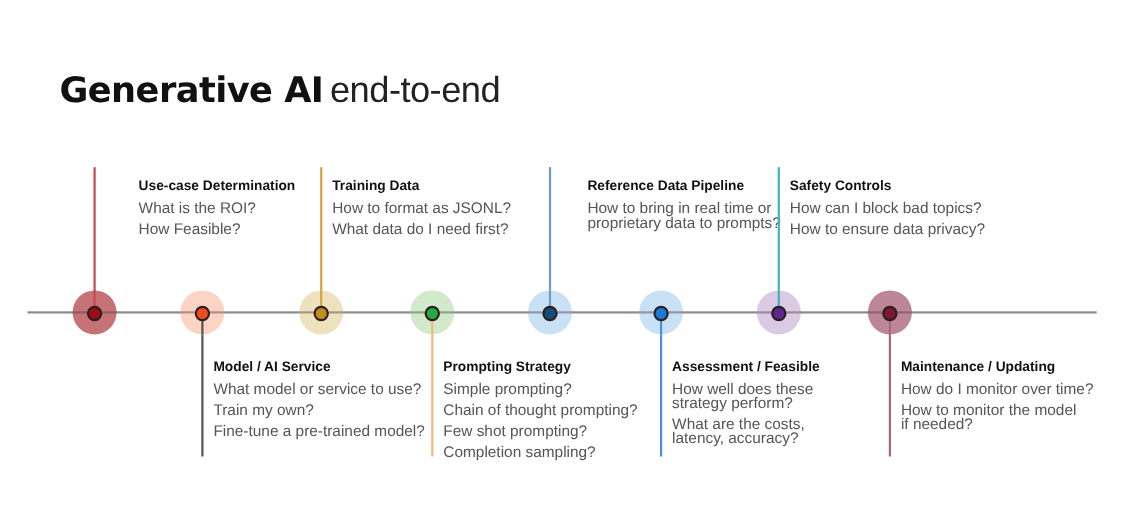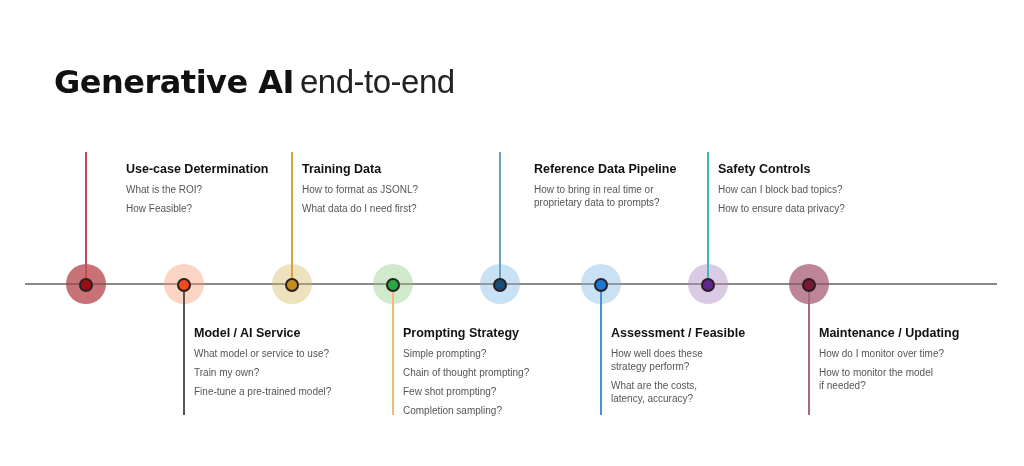--- a/index.html
+++ b/index.html
@@ -6,21 +6,21 @@
   body { width:1024px; height:466px; position:relative; overflow:hidden; font-family:"Liberation Sans", sans-serif; }
   .title { position:absolute; left:54px; top:28px; font-size:32px; line-height:40px; color:#111; font-family:"DejaVu Sans", sans-serif; letter-spacing:-0.5px;margin-top:34px; }
   .title .bold { font-weight:bold; }
   .title .light { font-weight:normal; color:#222; font-family:"Liberation Sans", sans-serif; margin-left:6px; font-size:33px; }
   .axis { position:absolute; left:25px; top:283px; width:972px; height:2px; background:#8a8a8a; }
   .halo { position:absolute; width:40px; height:40px; border-radius:50%; top:264px; }
   .dot { position:absolute; width:10px; height:10px; border-radius:50%; top:278px; border:2px solid #2a2020; }
   .stem { position:absolute; width:2px; }
   .card { position:absolute; width:200px; }
   .card .h { font-weight:bold; font-size:12.5px; color:#111; margin-bottom:6px; line-height:15px; }
-  .card .q { font-size:10px; color:#555; line-height:13px; margin-bottom:6px; white-space:pre-line; }
+  .card .q { font-size:14px; color:#555; line-height:13px; margin-bottom:6px; white-space:pre-line; }
 </style>
 </head>
 <body>
 
 <div class="title">
   <span class="bold">Generative AI</span><span class="light">end-to-end</span>
 </div>
 
 <div class="axis"></div>
 

